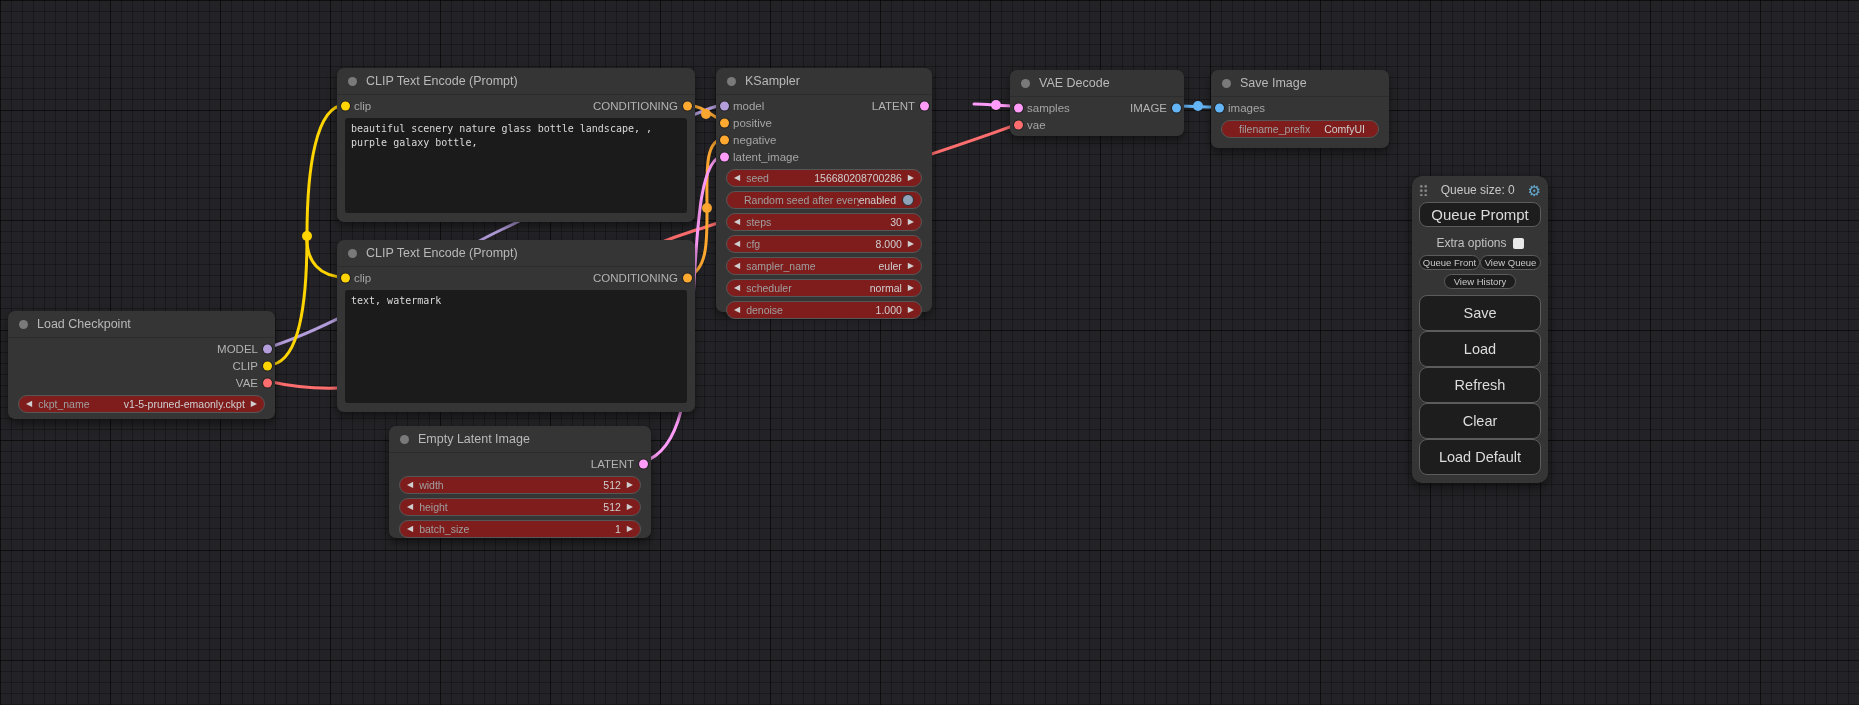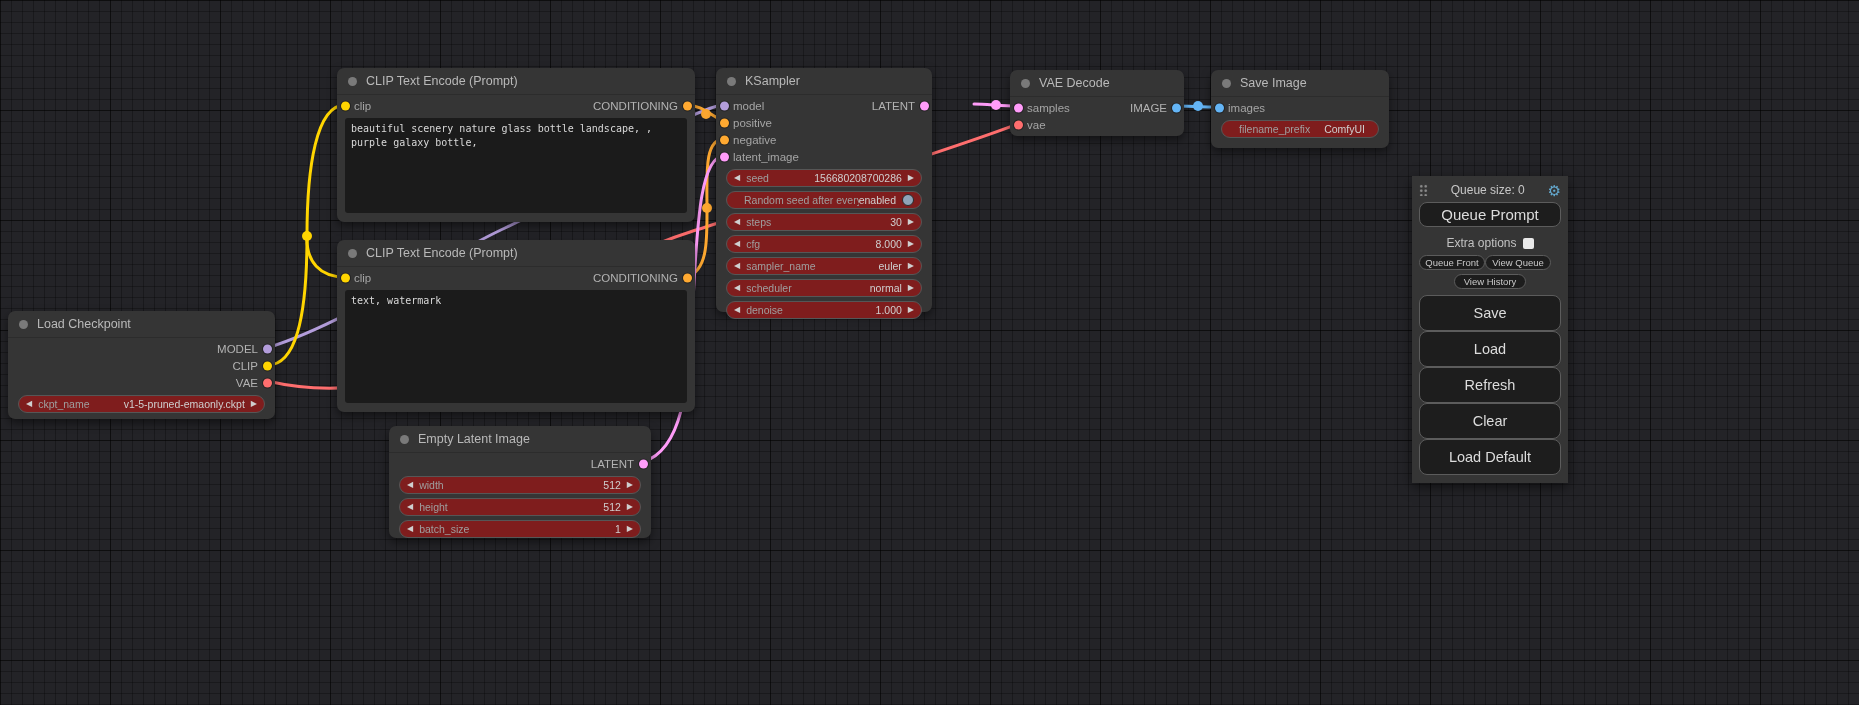--- a/index.html
+++ b/index.html
@@ -49,22 +49,22 @@
     border:1px solid #2a2a2a;flex:0 0 auto;}
 
   .prompt-text{
     position:absolute;left:8px;right:8px;background:#1b1b1b;border-radius:3px;
     color:#d9d9d9;font-family:"DejaVu Sans Mono",monospace;font-size:10px;
     line-height:1.35;padding:4px 6px;overflow:hidden;white-space:pre-wrap;cursor:text;
   }
 
   
   .queue{
-    position:absolute;left:1412px;top:176px;width:156px;z-index:3;
-    background:#353535;border-radius:0;box-shadow:0 4px 12px rgba(0,0,0,.55);
+    position:absolute;left:1412px;top:176px;width:136px;z-index:3;
+    background:#353535;border-radius:10px;box-shadow:0 4px 12px rgba(0,0,0,.55);
     padding:5px 7px 8px 7px;box-sizing:border-box;
   }
   .q-header{display:flex;align-items:center;justify-content:space-between;height:18px;margin-bottom:3px;}
   .drag-dots{width:9px;height:12px;cursor:grab;
     background:radial-gradient(circle,#8d8d8d 1.1px,transparent 1.4px);
     background-size:4.5px 4.5px;}
   .q-size{color:#c7c7c7;font-size:12px;}
   .gear{color:#64a9cf;font-size:15px;line-height:1;cursor:pointer;}
   .btn{display:block;width:100%;box-sizing:border-box;background:#1d1d1d;
     border:1px solid #5c5c5c;border-radius:8px;color:#dcdcdc;text-align:center;cursor:pointer;}

